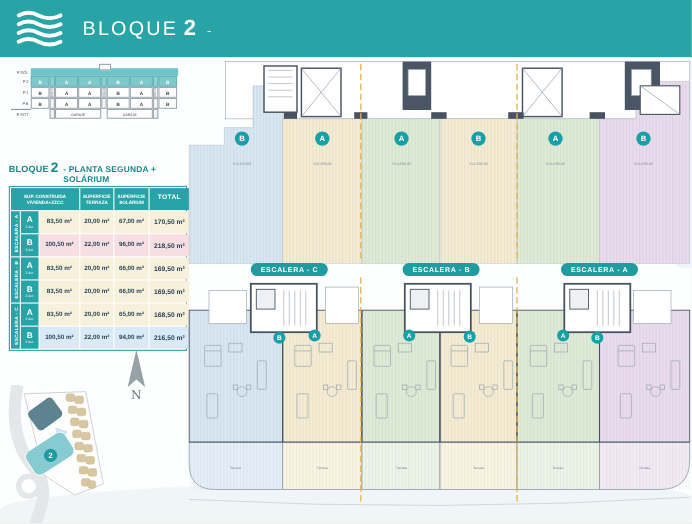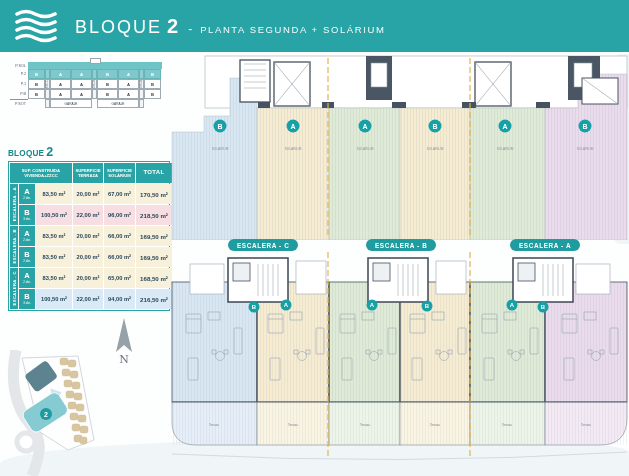--- a/index.html
+++ b/index.html
@@ -70,21 +70,20 @@
         <path d="M2,6  Q11,1 20,6  L20,6 Q30,11 40,6"></path>
         <path d="M2,14 Q11,9 20,14 Q30,19 40,14"></path>
         <path d="M2,22 Q11,17 20,22 Q30,27 40,22"></path>
         <path d="M2,30 Q11,25 20,30 Q30,35 40,30"></path>
       </g>
     </svg>
     <div class="ttl">
       <span class="b1">BLOQUE</span>
       <span class="b2">2</span>
       <span class="sep">-</span>
-      <span class="sub">PLANTA SEGUNDA + SOLÁRIUM</span>
     </div>
   </header>
 
   <div class="wash-right"></div>
   <div class="wash-bottom"></div>
 
   <div class="mini">
     <div class="mrow" style="height:7px;">
       <div class="mlabel">P.SOL</div>
       <div class="roofbar">
@@ -146,20 +145,21 @@
       <div class="garaje" style="width:42px;">GARAJE</div>
       <div class="mc stair" style="width:5px;"></div>
       <div class="mgap" style="width:17px;"></div>
     </div>
   </div>
 
   <div class="tblwrap">
     <div class="tbl-title">
       <span>BLOQUE</span>
       <span class="n2">2</span>
+      <span style="font-size:7.6px;margin-left:2px;">- PLANTA SEGUNDA + SOLÁRIUM</span>
     </div>
     <div class="tbl">
       <div class="th span3">SUP. CONSTRUIDA VIVIENDA+ZZCC</div>
       <div class="th">SUPERFICIE TERRAZA</div>
       <div class="th">SUPERFICIE SOLÁRIUM</div>
       <div class="th total">TOTAL</div>
 
       <div class="grp">
           <span>ESCALERA - A</span>
         </div>

